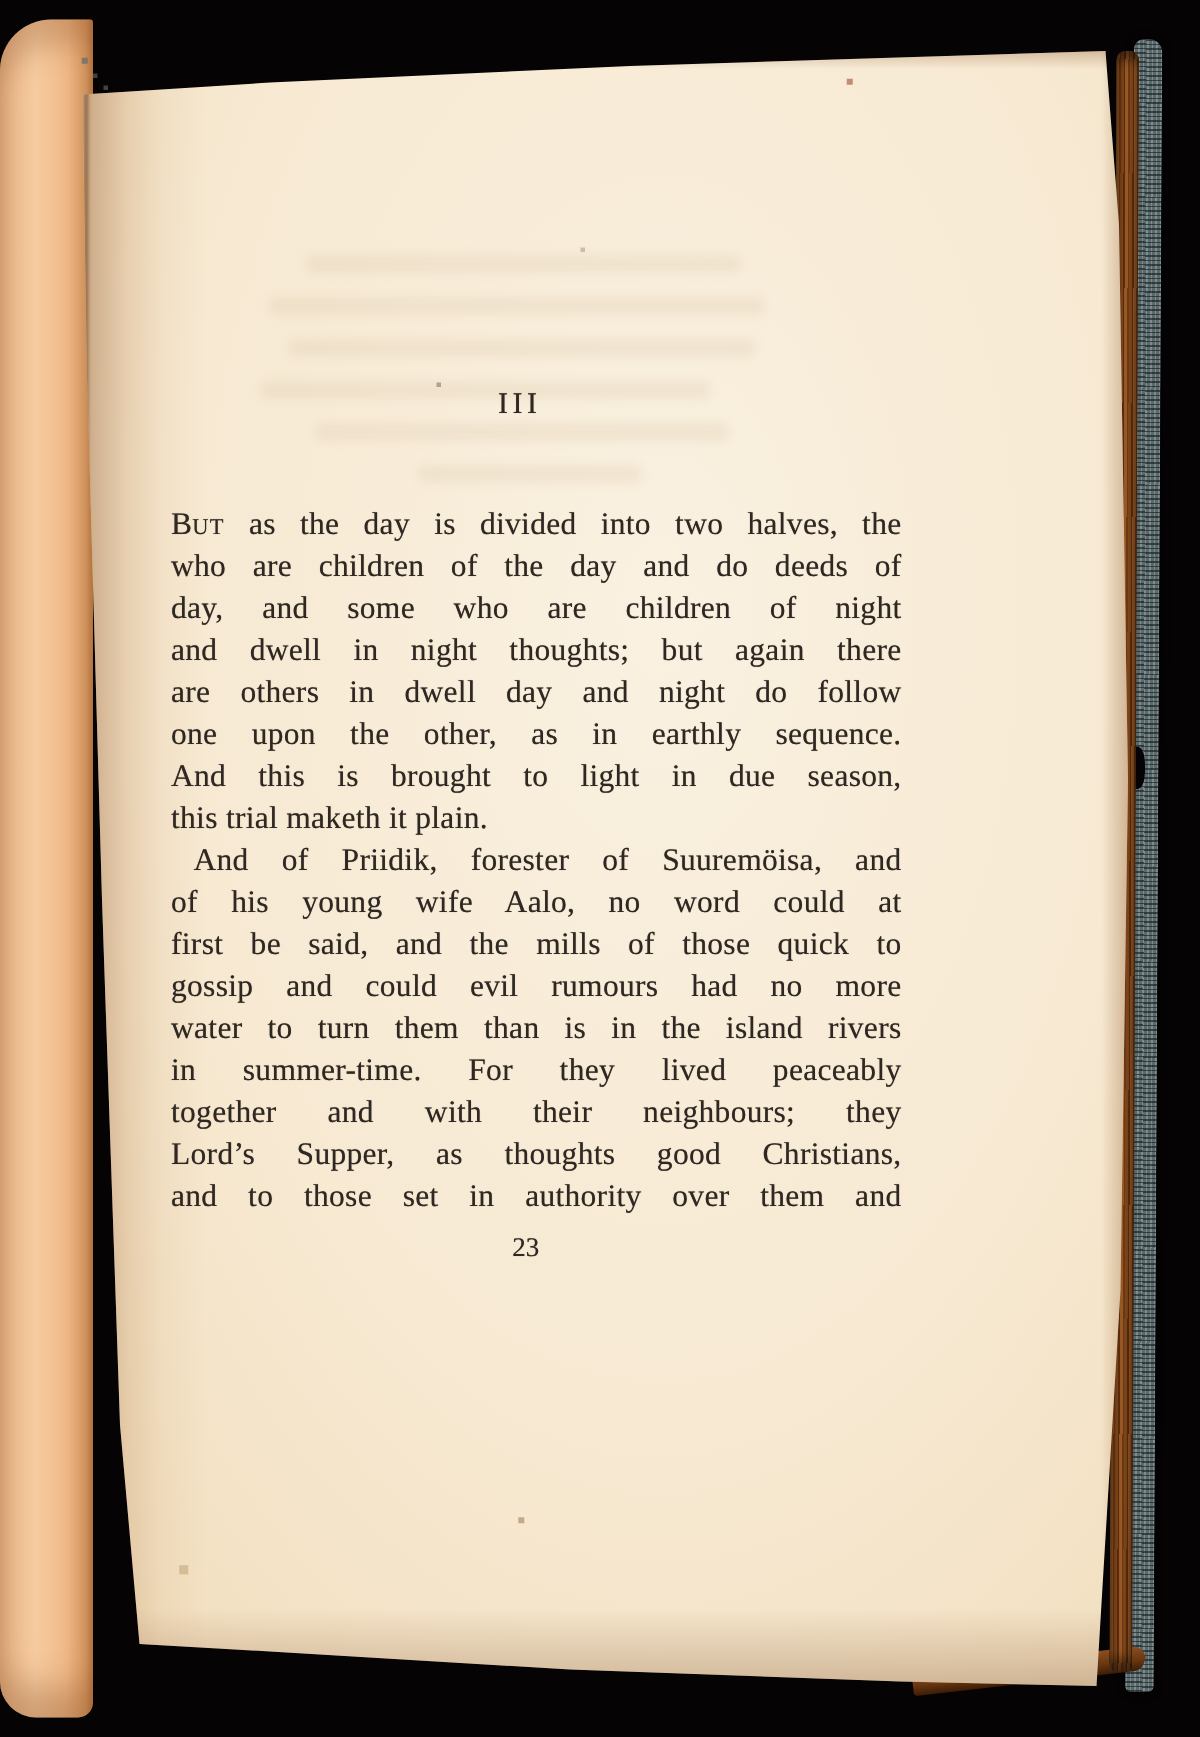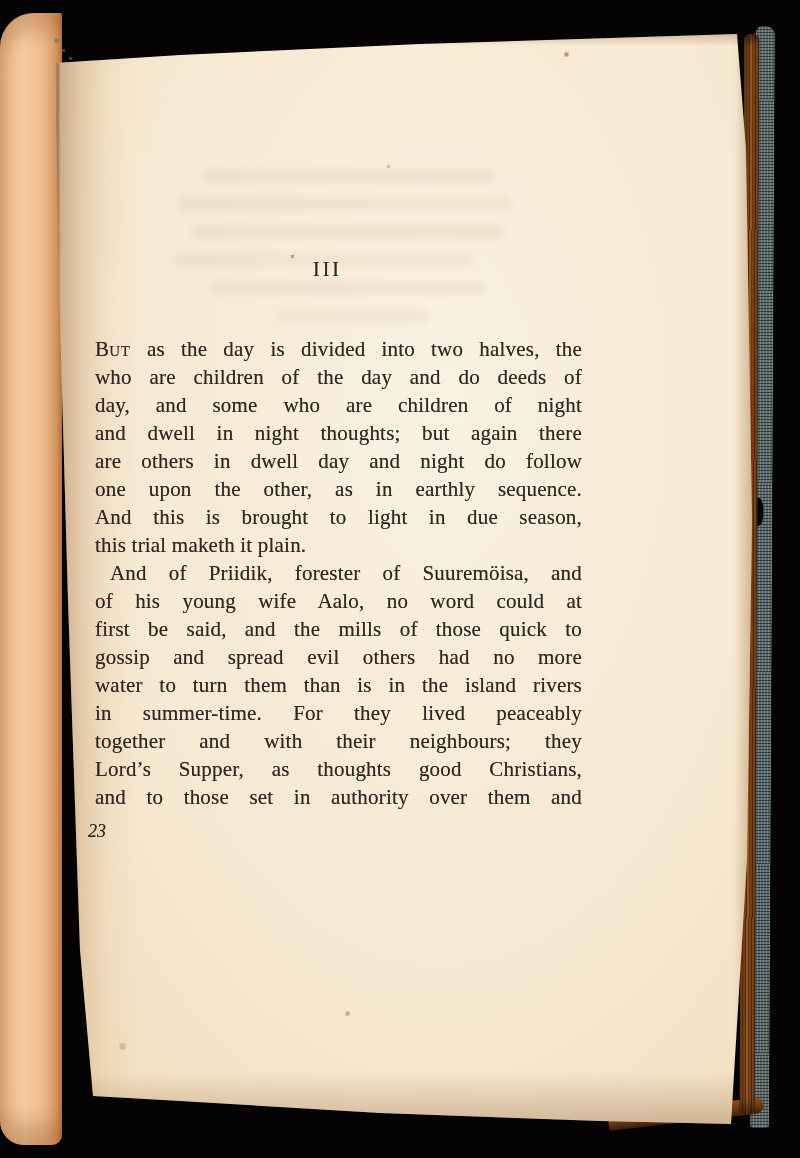--- a/index.html
+++ b/index.html
@@ -74,33 +74,33 @@
   
   .ghost{position:absolute;left:168px;top:170px;width:380px;filter:blur(3.5px);opacity:.10;}
   .ghost div{height:12px;margin-bottom:16px;background:var(--ghost_ink,#a8835a);border-radius:4px;}
   .ghost div:nth-child(1){width:290px;margin-left:36px;}
   .ghost div:nth-child(2){width:330px;margin-left:12px;}
   .ghost div:nth-child(3){width:312px;margin-left:24px;}
   .ghost div:nth-child(4){width:300px;margin-left:6px;}
   .ghost div:nth-child(5){width:276px;margin-left:42px;}
   .ghost div:nth-child(6){width:150px;margin-left:110px;}
   
-  .content{position:absolute;left:95px;top:257px;width:487px;color:var(--ink,#2f2822);}
+  .content{position:absolute;left:114px;top:257px;width:487px;color:var(--ink,#2f2822);}
   .heading{
     text-align:center;transform:translateX(-11px);
     font-size:20px;line-height:24px;letter-spacing:3px;
     margin:0 0 54px 0;text-shadow:0 0 .5px rgba(47,40,34,.65);
   }
   .body-text{font-size:21px;letter-spacing:.2px;text-shadow:0 0 .5px rgba(47,40,34,.6);}
   .text-line{height:28px;line-height:28px;text-align:justify;text-align-last:justify;white-space:normal;}
   .text-line.no-just{text-align-last:left;}
   .para2 .rep .text-line:first-child{padding-left:15px;}
   .lead-small{font-variant:small-caps;letter-spacing:.8px;}
-  .folio{margin-top:9px;transform:translateX(-7px);
-    font-size:18px;line-height:22px;text-shadow:0 0 .5px rgba(47,40,34,.6);font-style:italic;}
+  .folio{margin-top:9px;text-align:center;transform:translateX(-7px);
+    font-size:18px;line-height:22px;text-shadow:0 0 .5px rgba(47,40,34,.6);}
   
   .specks{position:absolute;left:0;top:0;width:1px;height:1px;
     box-shadow:
       566px 54px  0 1.5px rgba(152,62,36,.55),
       292px 256px 0 1px   rgba(95,84,62,.45),
       388px 166px 0 1px   rgba(125,104,72,.35),
       347px 1013px 0 1.5px rgba(140,95,50,.45),
       122px 1046px 0 2.5px rgba(150,112,62,.30);}
 </style>
 </head>
@@ -151,21 +151,21 @@
               <div class="text-line">And this is brought to light in due season,</div>
             </div>
           <div class="text-line no-just">this trial maketh it plain.</div>
         </div>
 
         <div class="para para2">
           <div class="rep">
               <div class="text-line">And of Priidik, forester of Suuremöisa, and</div>
               <div class="text-line">of his young wife Aalo, no word could at</div>
               <div class="text-line">first be said, and the mills of those quick to</div>
-              <div class="text-line">gossip and spread evil others had no more</div>
+              <div class="text-line">gossip and could evil rumours had no more</div>
               <div class="text-line">water to turn them than is in the island rivers</div>
               <div class="text-line">in summer-time.  For they lived peaceably</div>
               <div class="text-line">together and with their neighbours; they</div>
               <div class="text-line">Lord’s Supper, as thoughts good Christians,</div>
               <div class="text-line">and to those set in authority over them and</div>
             </div>
         </div>
       </div>
 
       <div class="folio">23</div>

